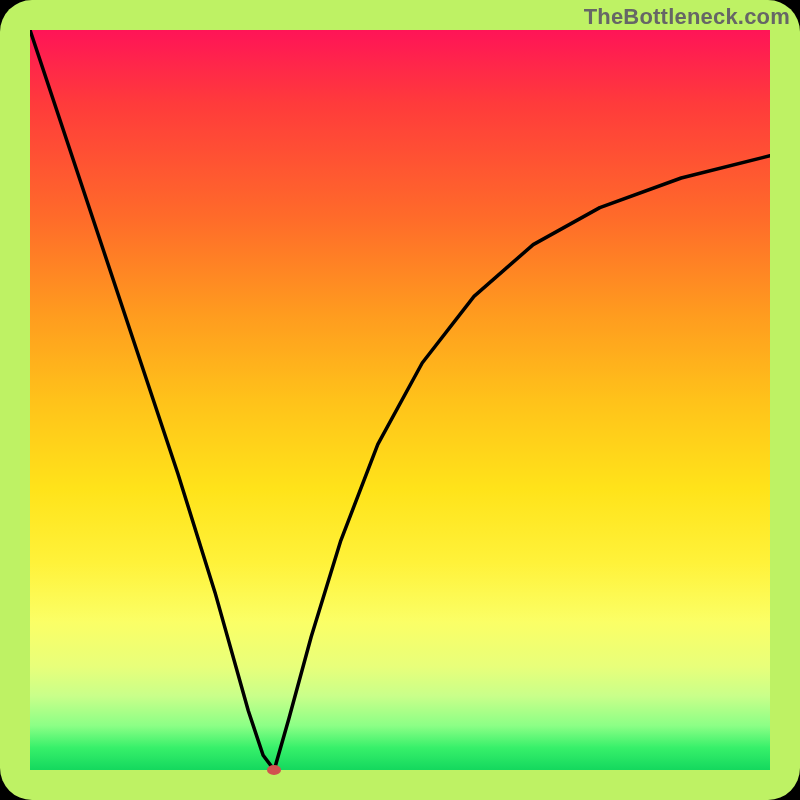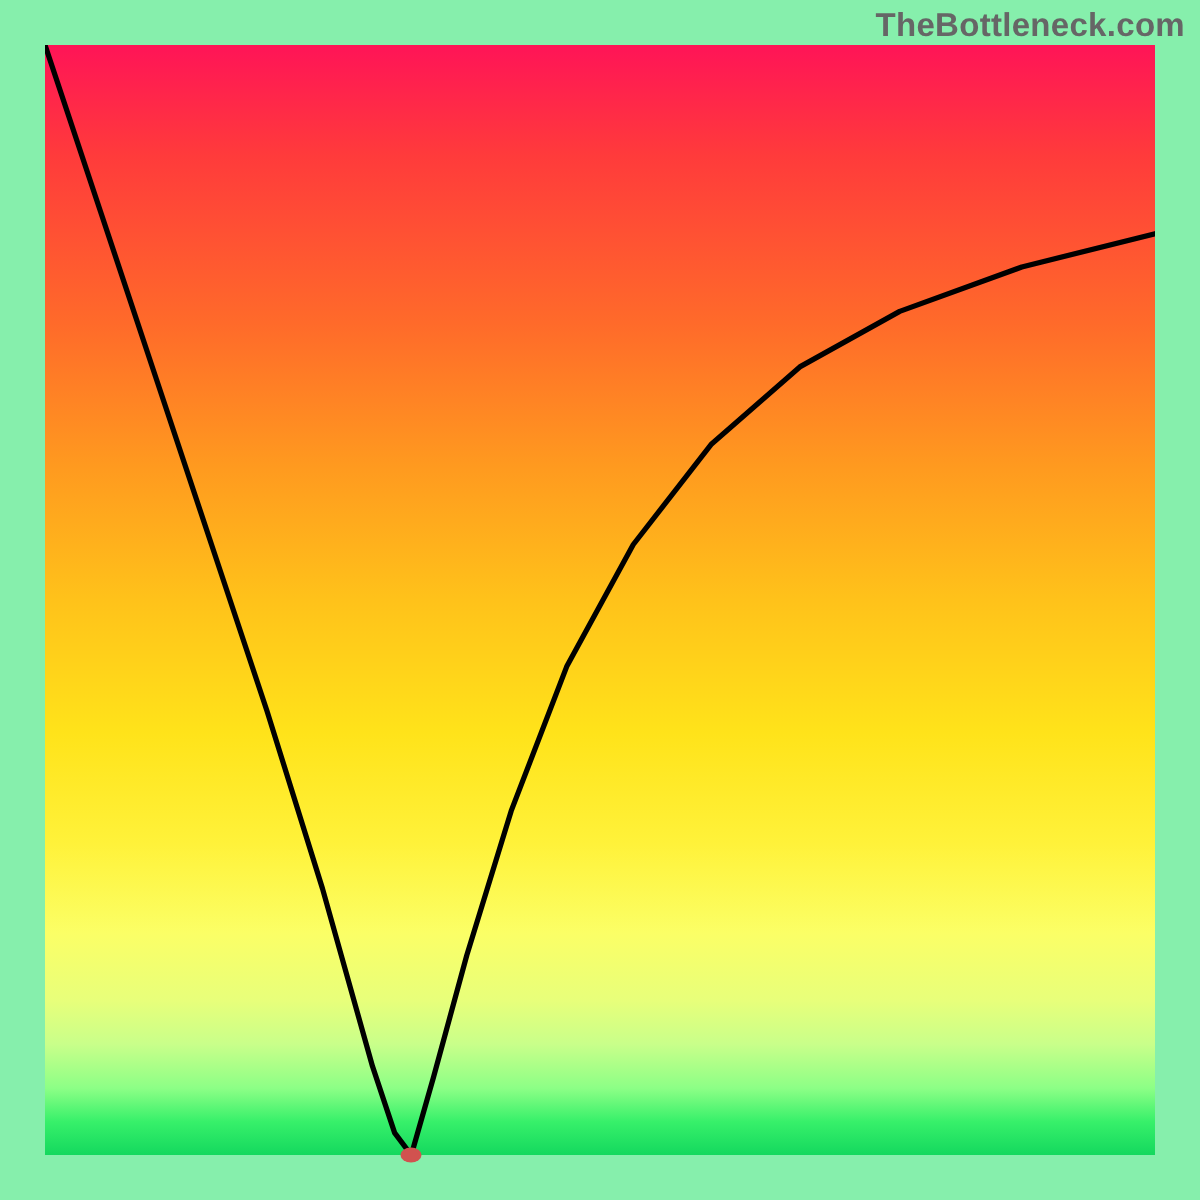--- a/index.html
+++ b/index.html
@@ -8,21 +8,22 @@
     width: 800px;
     height: 800px;
     overflow: hidden;
     background: #000;
     font-family: Arial, Helvetica, sans-serif;
   }
   .frame {
     position: relative;
     width: 800px;
     height: 800px;
-    background: #86efac;
+    background: #bef264;
+    border-radius: 32px;
   }
   .watermark {
     position: absolute;
     top: 4px;
     right: 10px;
     color: #666;
     font-size: 22px;
     font-weight: 600;
     letter-spacing: 0.2px;
     z-index: 10;

